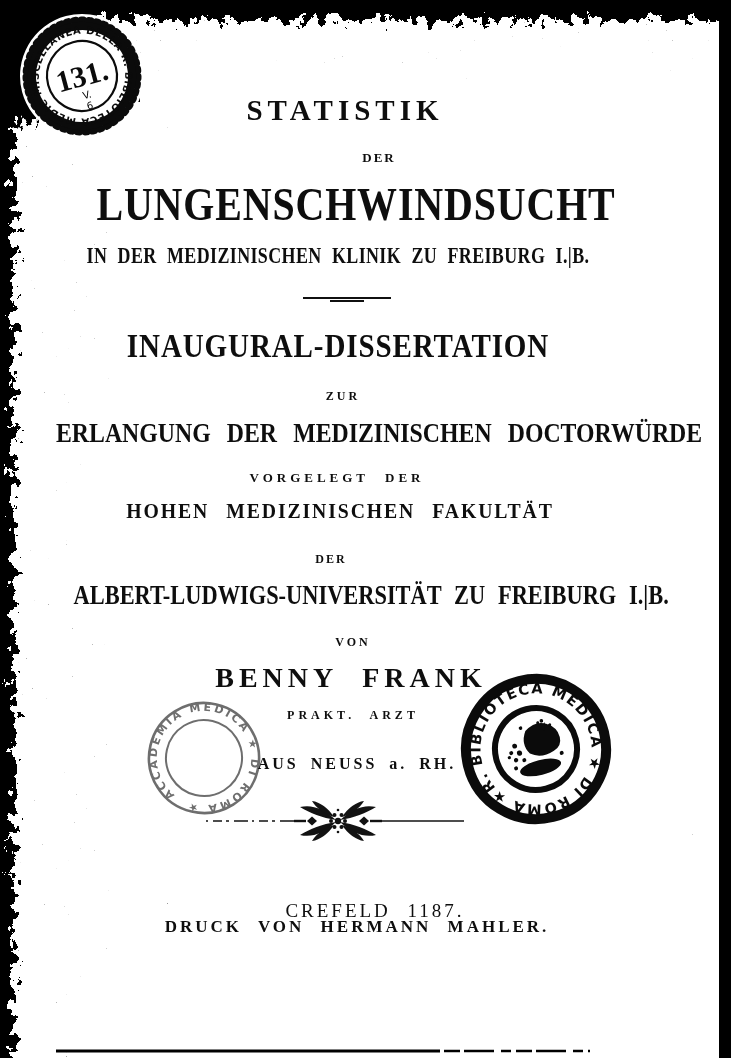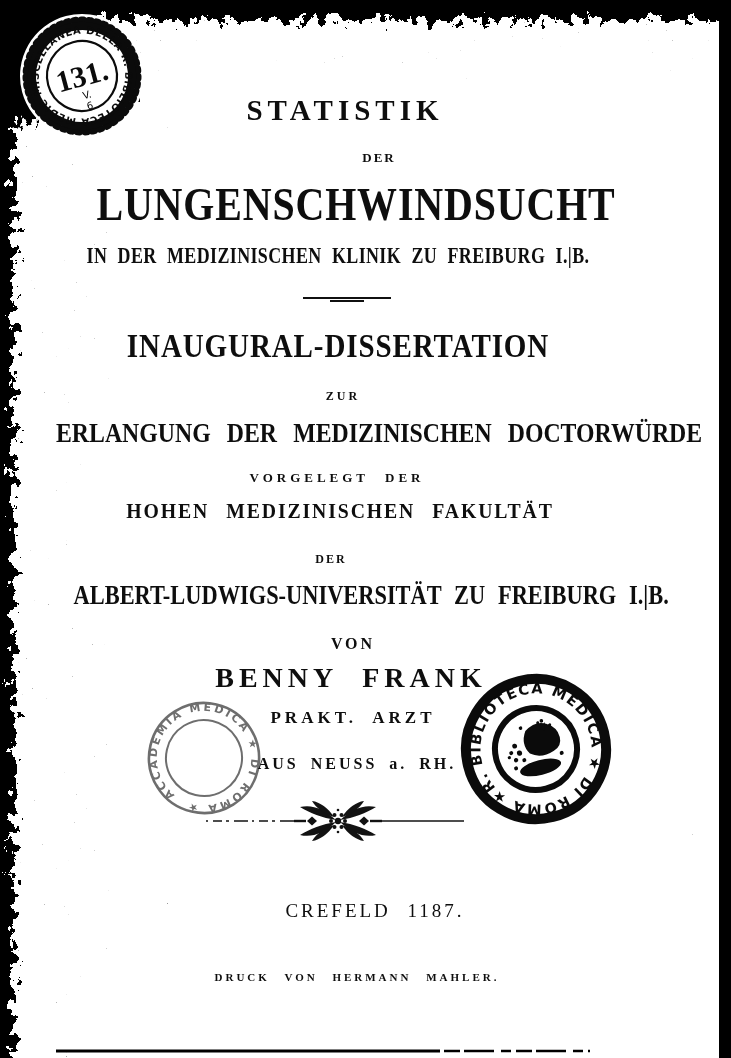--- a/index.html
+++ b/index.html
@@ -16,26 +16,26 @@
   #l-klinik{top:244px;font-size:23px;font-weight:700;word-spacing:7px;letter-spacing:.5px;transform:translateX(-15px) scaleX(.78);}
   #rule-1{position:absolute;top:297px;left:303px;width:88px;height:2px;background:#101010;}
   #rule-1b{position:absolute;top:300px;left:330px;width:34px;height:2px;background:#101010;}
   #l-inaug{top:330px;font-size:33px;font-weight:700;letter-spacing:1px;transform:translateX(-15px) scaleX(.88);}
   #l-zur{top:390px;font-size:12px;letter-spacing:3px;transform:translateX(-10px);}
   #l-erlang{top:419px;font-size:28px;font-weight:700;word-spacing:12px;transform:translateX(3px) scaleX(.85);}
   #l-vorg{top:471px;font-size:13px;letter-spacing:4px;word-spacing:9px;transform:translateX(-16px);}
   #l-fakult{top:501px;font-size:21px;font-weight:700;letter-spacing:2px;word-spacing:11px;transform:translateX(-13px) scaleX(.94);}
   #l-der2{top:553px;font-size:12px;letter-spacing:2px;transform:translateX(-22px);}
   #l-univ{top:581px;font-size:28px;font-weight:700;word-spacing:9px;transform:translateX(3px) scaleX(.8);}
-  #l-von{top:636px;font-size:16px;letter-spacing:3px;}
+  #l-von{top:636px;font-size:12px;letter-spacing:3px;}
   #l-benny{top:664px;font-size:28px;font-weight:700;letter-spacing:5px;word-spacing:13px;transform:translateX(-2px);}
-  #l-prakt{top:709px;font-size:17px;letter-spacing:4px;word-spacing:8px;}
+  #l-prakt{top:709px;font-size:12px;letter-spacing:4px;word-spacing:8px;}
   #l-aus{top:732px;font-size:16px;font-weight:700;letter-spacing:3px;word-spacing:5px;transform:translateX(4px);margin-top:24px;}
   #l-crefeld{top:901px;font-size:19px;letter-spacing:3px;word-spacing:9px;transform:translateX(22px);}
-  #l-druck{top:972px;font-size:11px;letter-spacing:3px;word-spacing:9px;transform:translateX(4px);}
+  #l-druck{top:918px;font-size:17px;letter-spacing:3px;word-spacing:9px;transform:translateX(4px);}
   .abs{position:absolute;}
   .stamp-text{font-family:"DejaVu Sans","Liberation Sans",sans-serif;}
 </style>
 </head>
 <body>
 
 <div class="page">
 
   <svg class="abs" style="left:0;top:0" width="731" height="1058" viewBox="0 0 731 1058">
     <defs>

